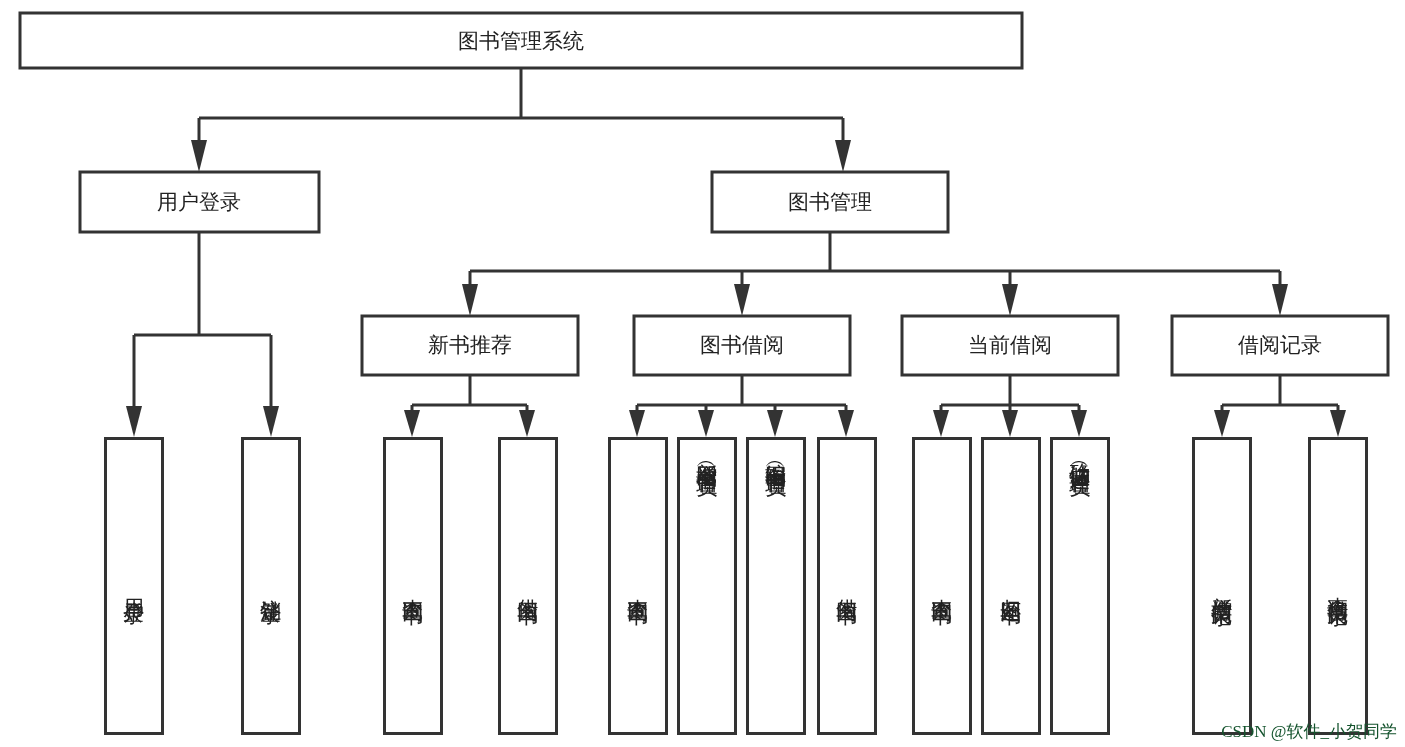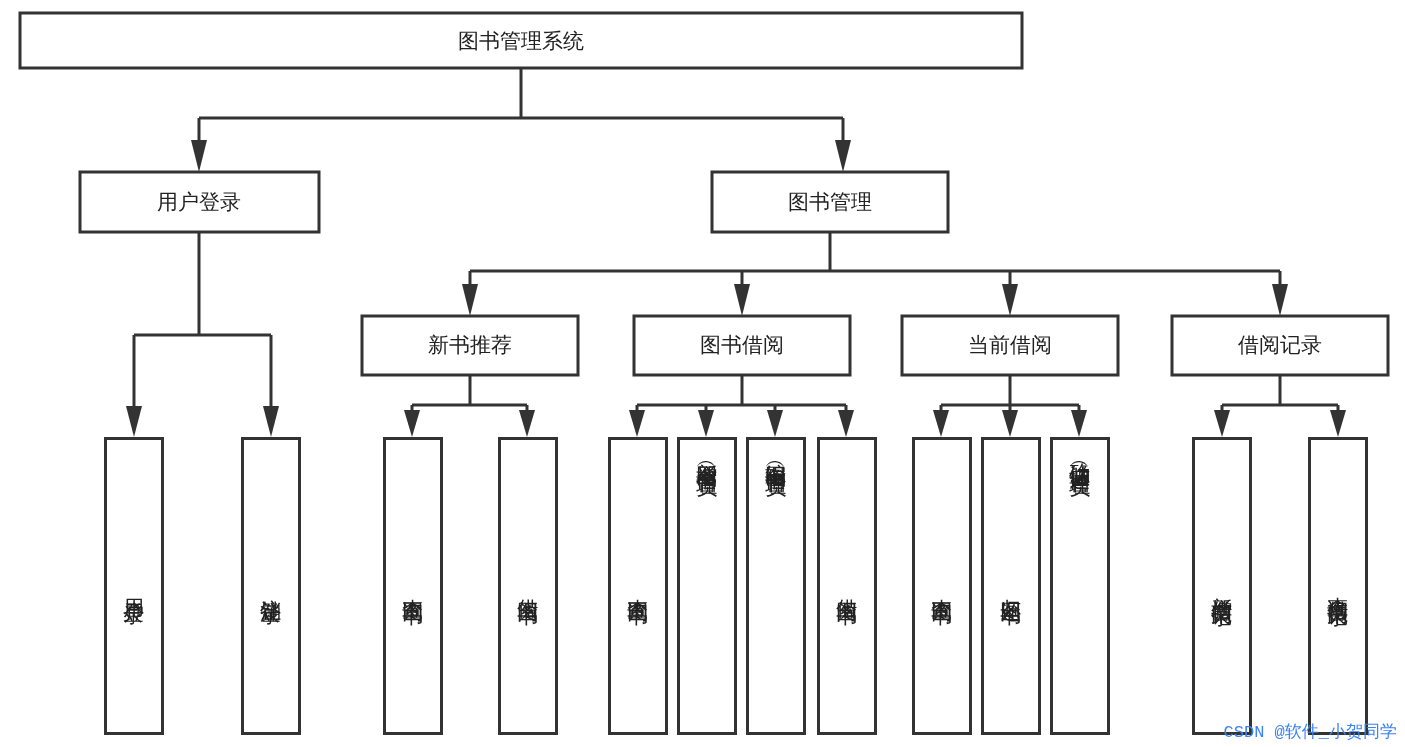--- a/index.html
+++ b/index.html
@@ -68,23 +68,23 @@
   .vnode.centered .vnode-text {
     padding-top: 0;
   }
   .vnode.centered {
     align-items: center;
   }
   .watermark {
     position: absolute;
     right: 8px;
     bottom: 4px;
-    font-family: Liberation Mono, monospace;
+    font-family: Liberation Serif, serif;
     font-size: 17px;
-    color: #3b82f6;
+    color: #14532d;
     white-space: nowrap;
     pointer-events: none;
   }
 </style>
 </head>
 <body>
 
 <div id="stage">
 
   <svg id="diagram-svg" viewBox="0 0 1405 747">

